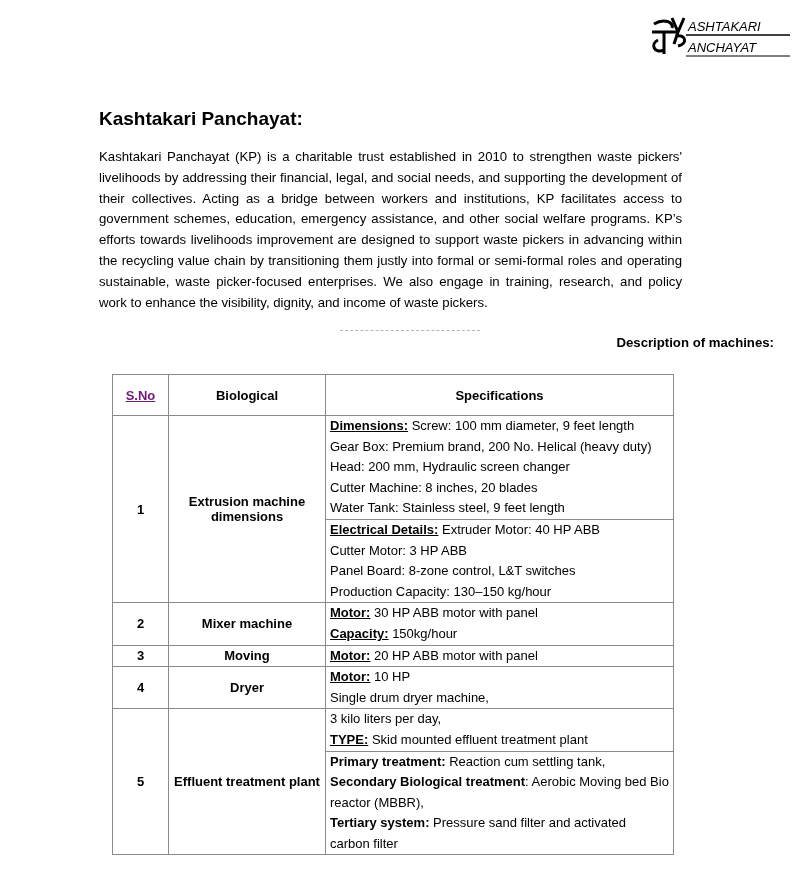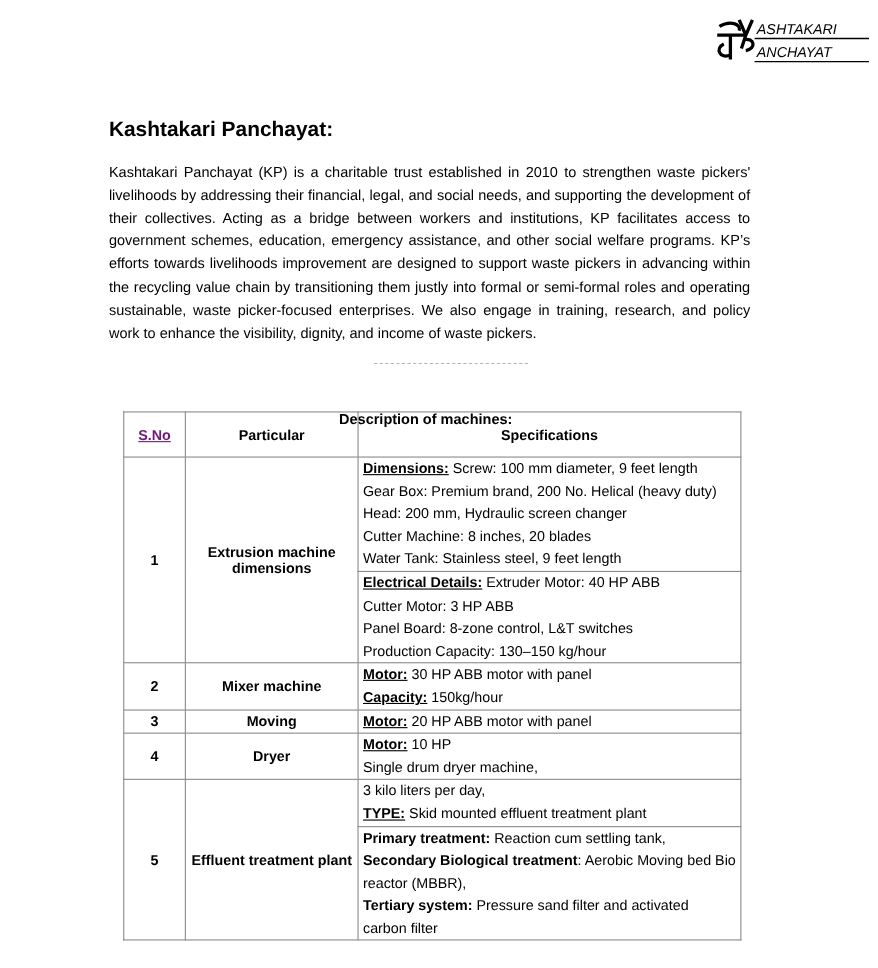--- a/index.html
+++ b/index.html
@@ -5,22 +5,22 @@
   html, body { margin: 0; padding: 0; background: #ffffff; }
   body { width: 798px; height: 880px; position: relative; overflow: hidden;
          font-family: "Liberation Sans", sans-serif; color: #000; }
   .logo { position: absolute; left: 650px; top: 14px; width: 142px; height: 44px; }
   .logo svg { width: 100%; height: 100%; }
   .org-heading { position: absolute; left: 99px; top: 108px; font-size: 19px; font-weight: bold; }
   .intro { position: absolute; left: 99px; top: 147px; width: 583px; font-size: 13.2px;
            line-height: 20.8px; text-align: justify; margin: 0; }
   .dashes { position: absolute; left: 340px; top: 330px; width: 140px; height: 1px;
             border-top: 1px dashed #b5b5b5; }
-  .section-title { position: absolute; left: 0; width: 774px; top: 335px; text-align: center;
-                   font-size: 13.2px; font-weight: bold; margin-top: 38px; }
+  .section-title { position: absolute; left: 0; width: 774px; top: 335px; text-align: right;
+                   font-size: 13.2px; font-weight: bold; }
   table.spec { position: absolute; left: 112px; top: 374px; width: 561px; border-collapse: collapse;
                font-size: 13px; table-layout: fixed; }
   table.spec td, table.spec th { border: 1px solid #8a8a8a; padding: 0 4px; vertical-align: middle; }
   table.spec { border: 1.5px solid #222; }
   table.spec th { height: 40px; font-weight: bold; text-align: center; }
   col.c1 { width: 56px; } col.c2 { width: 157px; } col.c3 { width: 348px; }
   td.sno, td.part { text-align: center; font-weight: bold; }
   .sno-link { color: #701a75; text-decoration: underline; font-weight: bold; }
   .line { line-height: 20.6px; white-space: nowrap; }
   .u { text-decoration: underline; font-weight: bold; }
@@ -55,21 +55,21 @@
   <colgroup>
       <col class="c1">
       <col class="c2">
       <col class="c3">
     </colgroup>
   <thead>
     <tr>
       <th>
         <span class="sno-link">S.No</span>
       </th>
-      <th>Particular</th>
+      <th>Biological</th>
       <th>Specifications</th>
     </tr>
   </thead>
   <tbody id="tbody">
       <tr>
         <td class="sno" rowspan="2">1</td>
         <td class="part" rowspan="2">Extrusion machine dimensions</td>
         <td class="spec-cell spec-first">
           <div class="line"><span class="u">Dimensions:</span><span> Screw: 100 mm diameter, 9 feet length</span></div>
           <div class="line"><span>Gear Box: Premium brand, 200 No. Helical (heavy duty)</span></div>

